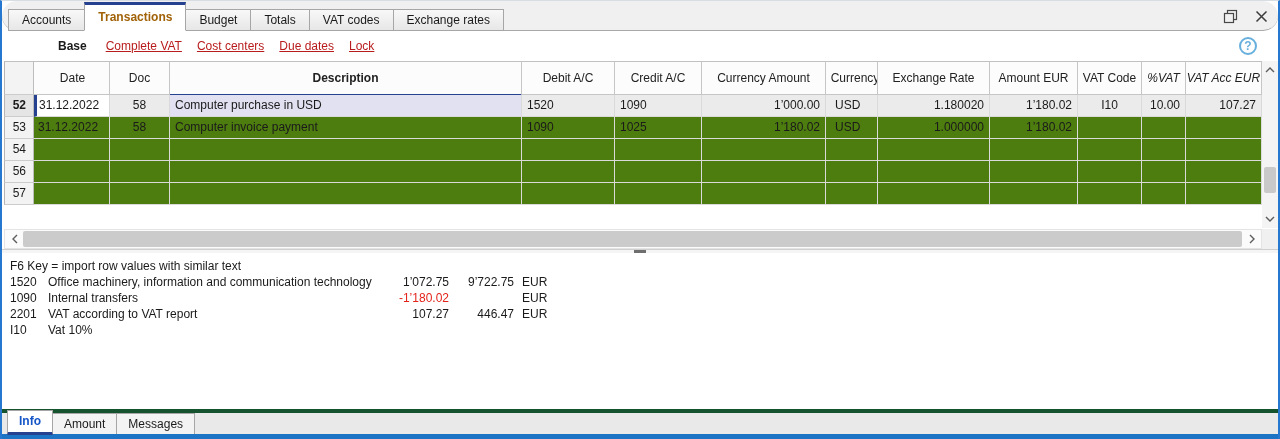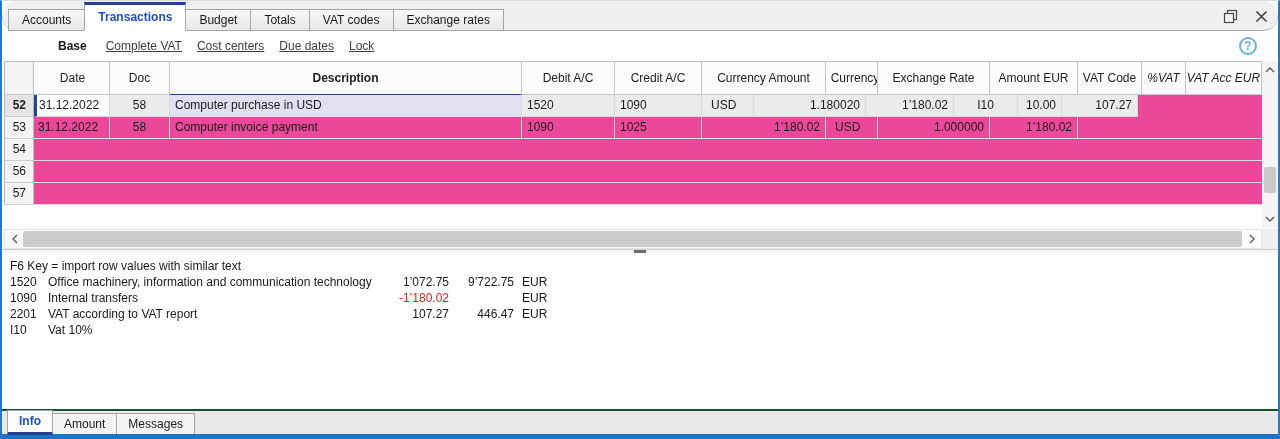--- a/index.html
+++ b/index.html
@@ -9,42 +9,42 @@
     background:#fff;font-family:"Liberation Sans",sans-serif;font-size:12px;color:#1a1a1a;
     overflow:hidden;
   }
   
   .tabstrip{position:absolute;left:0;top:0;right:0;height:30px;background:#f0f0f0;
     border-bottom:1px solid #a9a9a9;box-sizing:border-box;border-radius:15px;}
   .tabs{position:absolute;left:6px;bottom:-1px;display:flex;align-items:flex-end;}
   .tab{height:22px;line-height:20px;padding:0 13px;background:linear-gradient(#f8f8f8,#e7e7e7);
     border:1px solid #a6a6a6;margin-right:-1px;box-sizing:border-box;white-space:nowrap;cursor:default;}
   .tab.active{height:29px;line-height:24px;background:#fff;border-top:3px solid #26418f;
-    border-bottom:1px solid #fff;font-weight:bold;color:#1d4ed8;z-index:2;}
+    border-bottom:1px solid #fff;font-weight:bold;color:#a16207;z-index:2;}
   .wincontrols{position:absolute;right:9px;top:7px;display:flex;gap:15px;align-items:center;}
   .winbtn{width:16px;height:16px;display:flex;align-items:center;justify-content:center;cursor:default;}
   
   .toolbar{position:absolute;left:0;top:30px;right:0;height:30px;background:#fff;
     display:flex;align-items:center;padding-left:8px;box-sizing:border-box;}
   .toolbar .base{font-weight:bold;margin-right:19px;padding-left:48px;}
-  .toolbar a.link{color:#404040;text-decoration:underline;margin-right:15px;cursor:pointer;}
+  .toolbar a.link{color:#b91c1c;text-decoration:underline;margin-right:15px;cursor:pointer;}
   .helpicon{position:absolute;right:21px;top:36px;width:18px;height:18px;border:2px solid #68b0dd;
     border-radius:50%;color:#68b0dd;font-weight:bold;text-align:center;line-height:14px;
     font-size:12px;box-sizing:border-box;background:#fff;}
   
   .grid{position:absolute;left:2px;top:60px;width:1258px;}
   .hrow{display:flex;height:34px;}
   .hcell{box-sizing:border-box;background:#fcfcfc;border-top:1px solid #c0c0c0;
     border-right:1px solid #c6c6c6;border-bottom:1px solid #c6c6c6;
     display:flex;align-items:center;justify-content:center;text-align:center;
     padding:16px 2px;overflow:hidden;white-space:nowrap;color:#222;}
   .hcell:first-child{border-left:1px solid #b5b5b5;background:#f3f3f3;}
   .hcell.c-description{font-weight:bold;border-bottom:3px solid #26418f;}
   .hcell.c-pct_vat,.hcell.c-vat_acc_eur{font-style:italic;}
-  .trow{display:flex;height:22px;background:#ec4899;align-items:flex-end;}
+  .trow{display:flex;height:22px;background:#4d7c0f;}
   .cell{box-sizing:border-box;border-right:1px solid #dadada;border-bottom:1px solid #dadada;
     line-height:21px;padding:0 5px;overflow:hidden;white-space:nowrap;}
   .c-num{width:30px;text-align:right;padding-right:7px;background:#f3f3f3;
     border-left:1px solid #b5b5b5;border-right:1px solid #bdbdbd;border-bottom:1px solid #cccccc;}
   .c-date{width:76px;text-align:left;padding-left:4px;}
   .c-doc{width:60px;text-align:center;}
   .c-description{width:352px;text-align:left;}
   .c-debit{width:93px;text-align:left;}
   .c-credit{width:87px;text-align:left;}
   .c-currency_amount{width:124px;text-align:right;}
@@ -76,21 +76,21 @@
   
   .infopane{position:absolute;left:0;top:252px;right:0;height:156px;background:#fff;
     padding:5px 0 0 8px;box-sizing:border-box;}
   .hint{line-height:16px;}
   .irow{display:grid;grid-template-columns:38px 348px 53px 65px 45px;line-height:16px;}
   .ia1,.ia2{text-align:right;}
   .icur{padding-left:8px;}
   .neg{color:#e3231a;}
   
   .bottombar{position:absolute;left:0;right:0;top:408px;height:26px;background:#e9e9e9;
-    border-top:2px solid #14532d;box-sizing:border-box;}
+    border-top:4px solid #14532d;box-sizing:border-box;}
   .btabs{position:absolute;left:5px;bottom:0px;display:flex;align-items:flex-end;}
   .btab{height:22px;line-height:20px;padding:0 11px;background:#f3f3f3;border:1px solid #a6a6a6;
     margin-right:-1px;box-sizing:border-box;white-space:nowrap;}
   .btab.active{background:#fff;color:#1455c8;font-weight:bold;border-bottom:3px solid #26418f;
     height:25px;line-height:20px;z-index:2;}
   .bluestrip{position:absolute;left:-2px;right:-2px;bottom:0;height:5px;background:#1d73c4;}
 </style>
 </head>
 <body>
 
@@ -143,20 +143,21 @@
         <div class="hcell c-vat_acc_eur">VAT Acc EUR</div>
       </div>
     <div id="body-rows">
         <div class="trow sel">
           <div class="cell c-num">52</div>
           <div class="cell c-date">31.12.2022</div>
           <div class="cell c-doc">58</div>
           <div class="cell c-description">Computer purchase in USD</div>
           <div class="cell c-debit">1520</div>
           <div class="cell c-credit">1090</div>
+          <div class="cell c-currency_amount">1’000.00</div>
           <div class="cell c-currency">USD</div>
           <div class="cell c-exchange_rate">1.180020</div>
           <div class="cell c-amount_eur">1’180.02</div>
           <div class="cell c-vat_code">I10</div>
           <div class="cell c-pct_vat">10.00</div>
           <div class="cell c-vat_acc_eur">107.27</div>
         </div>
         <div class="trow">
           <div class="cell c-num">53</div>
           <div class="cell c-date">31.12.2022</div>

